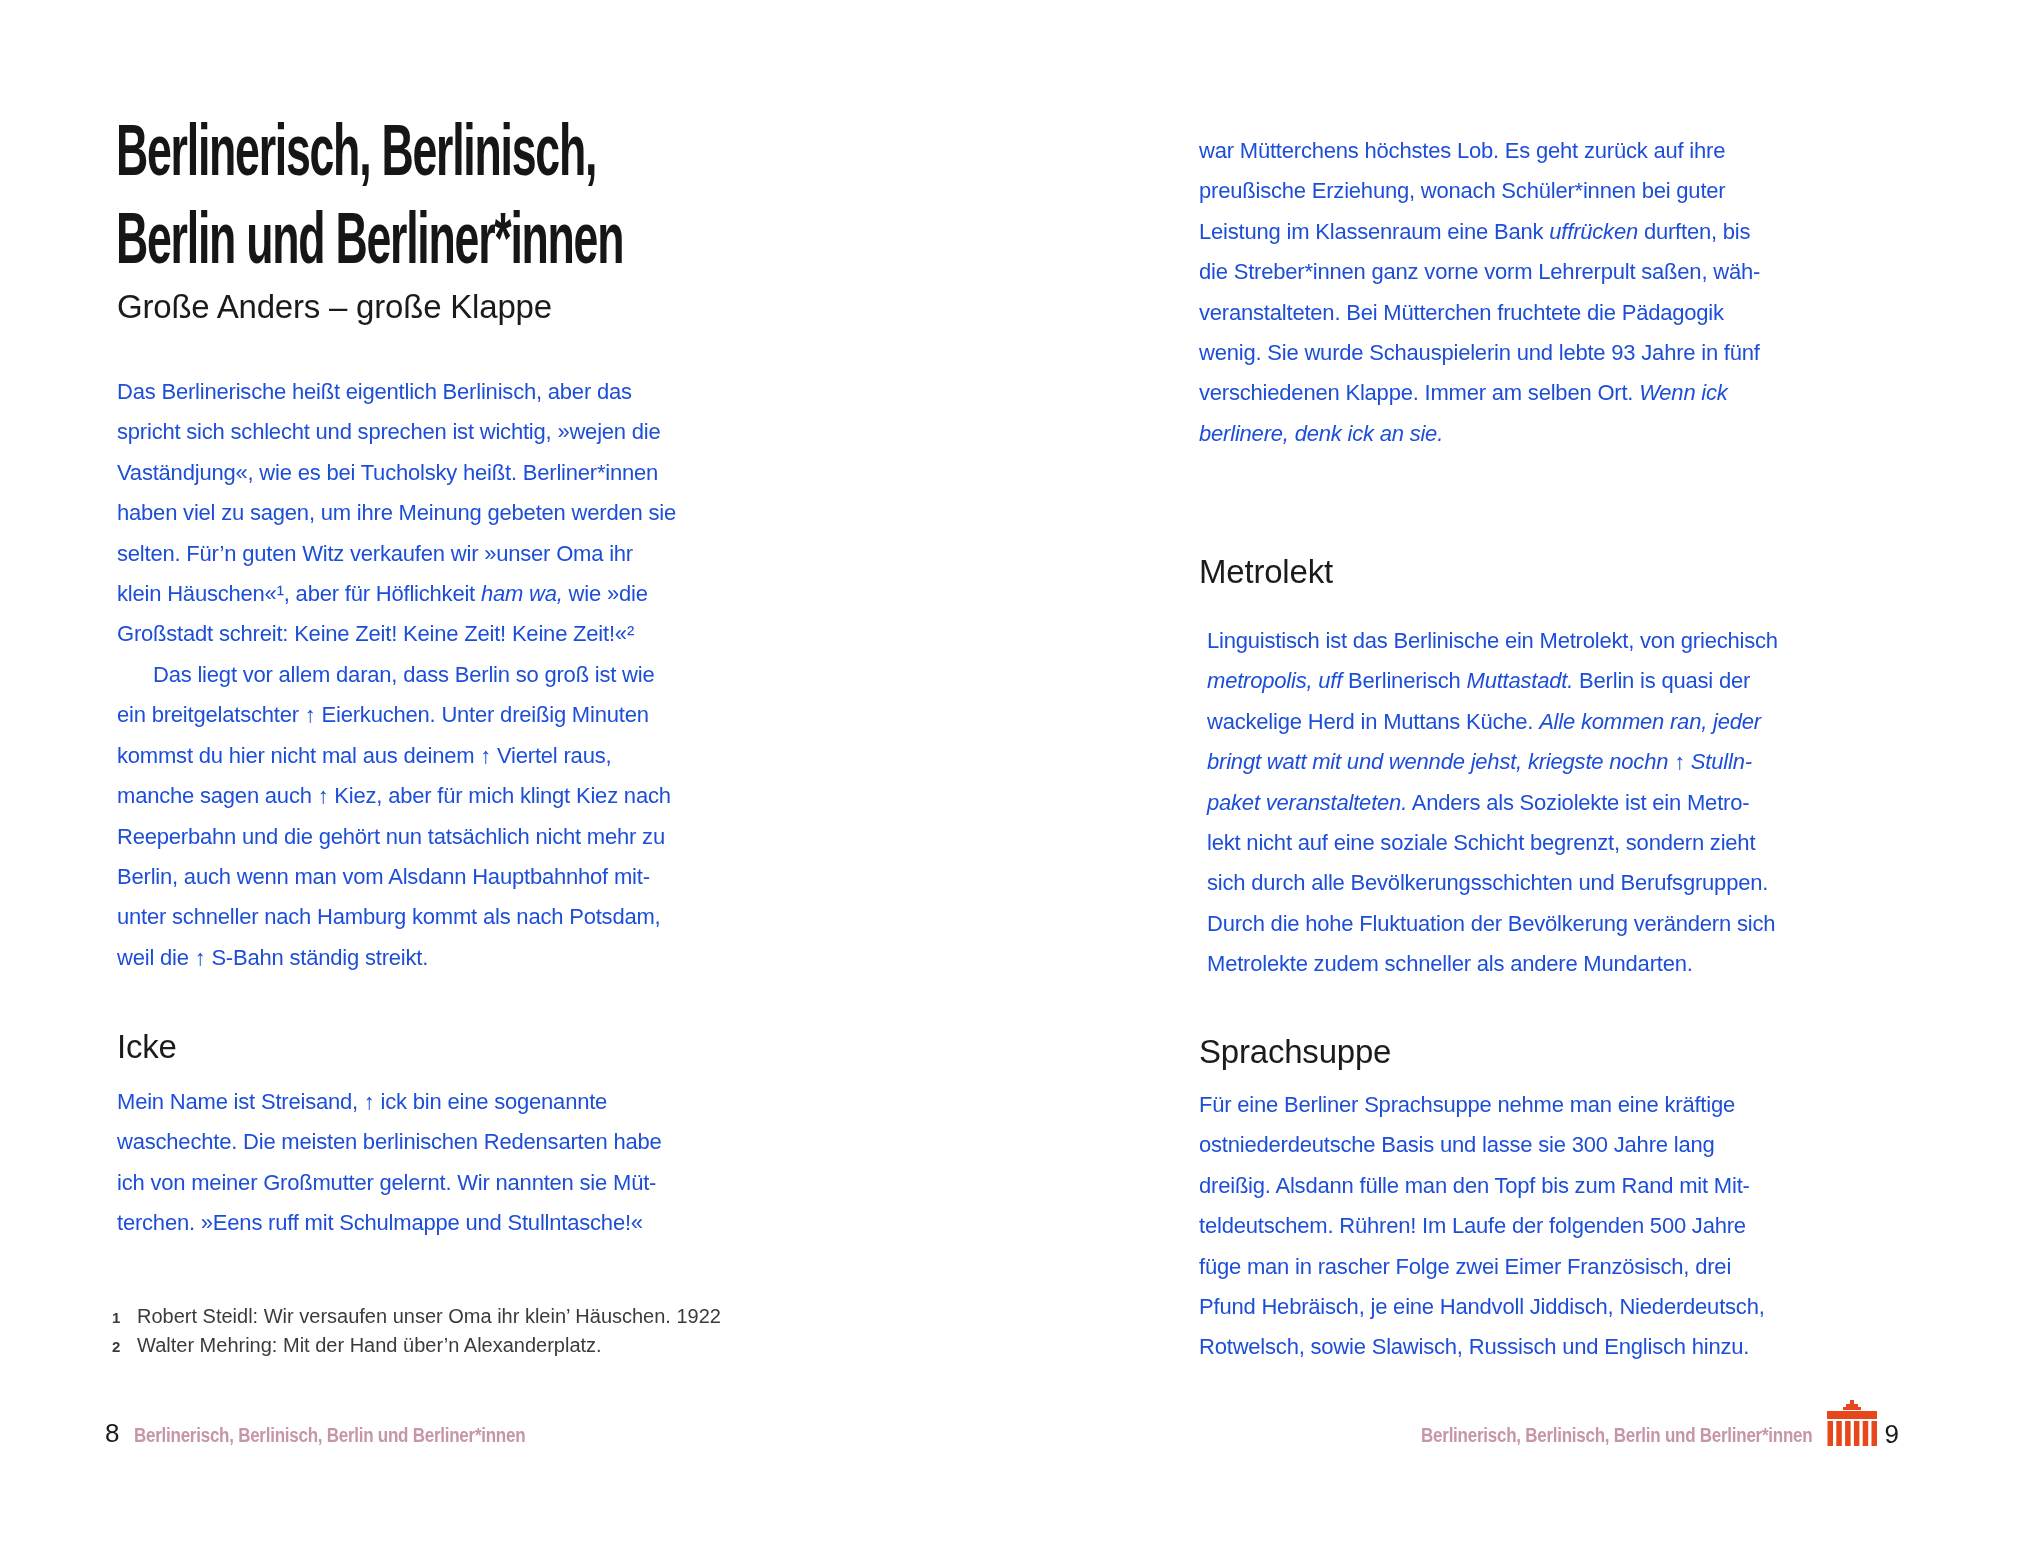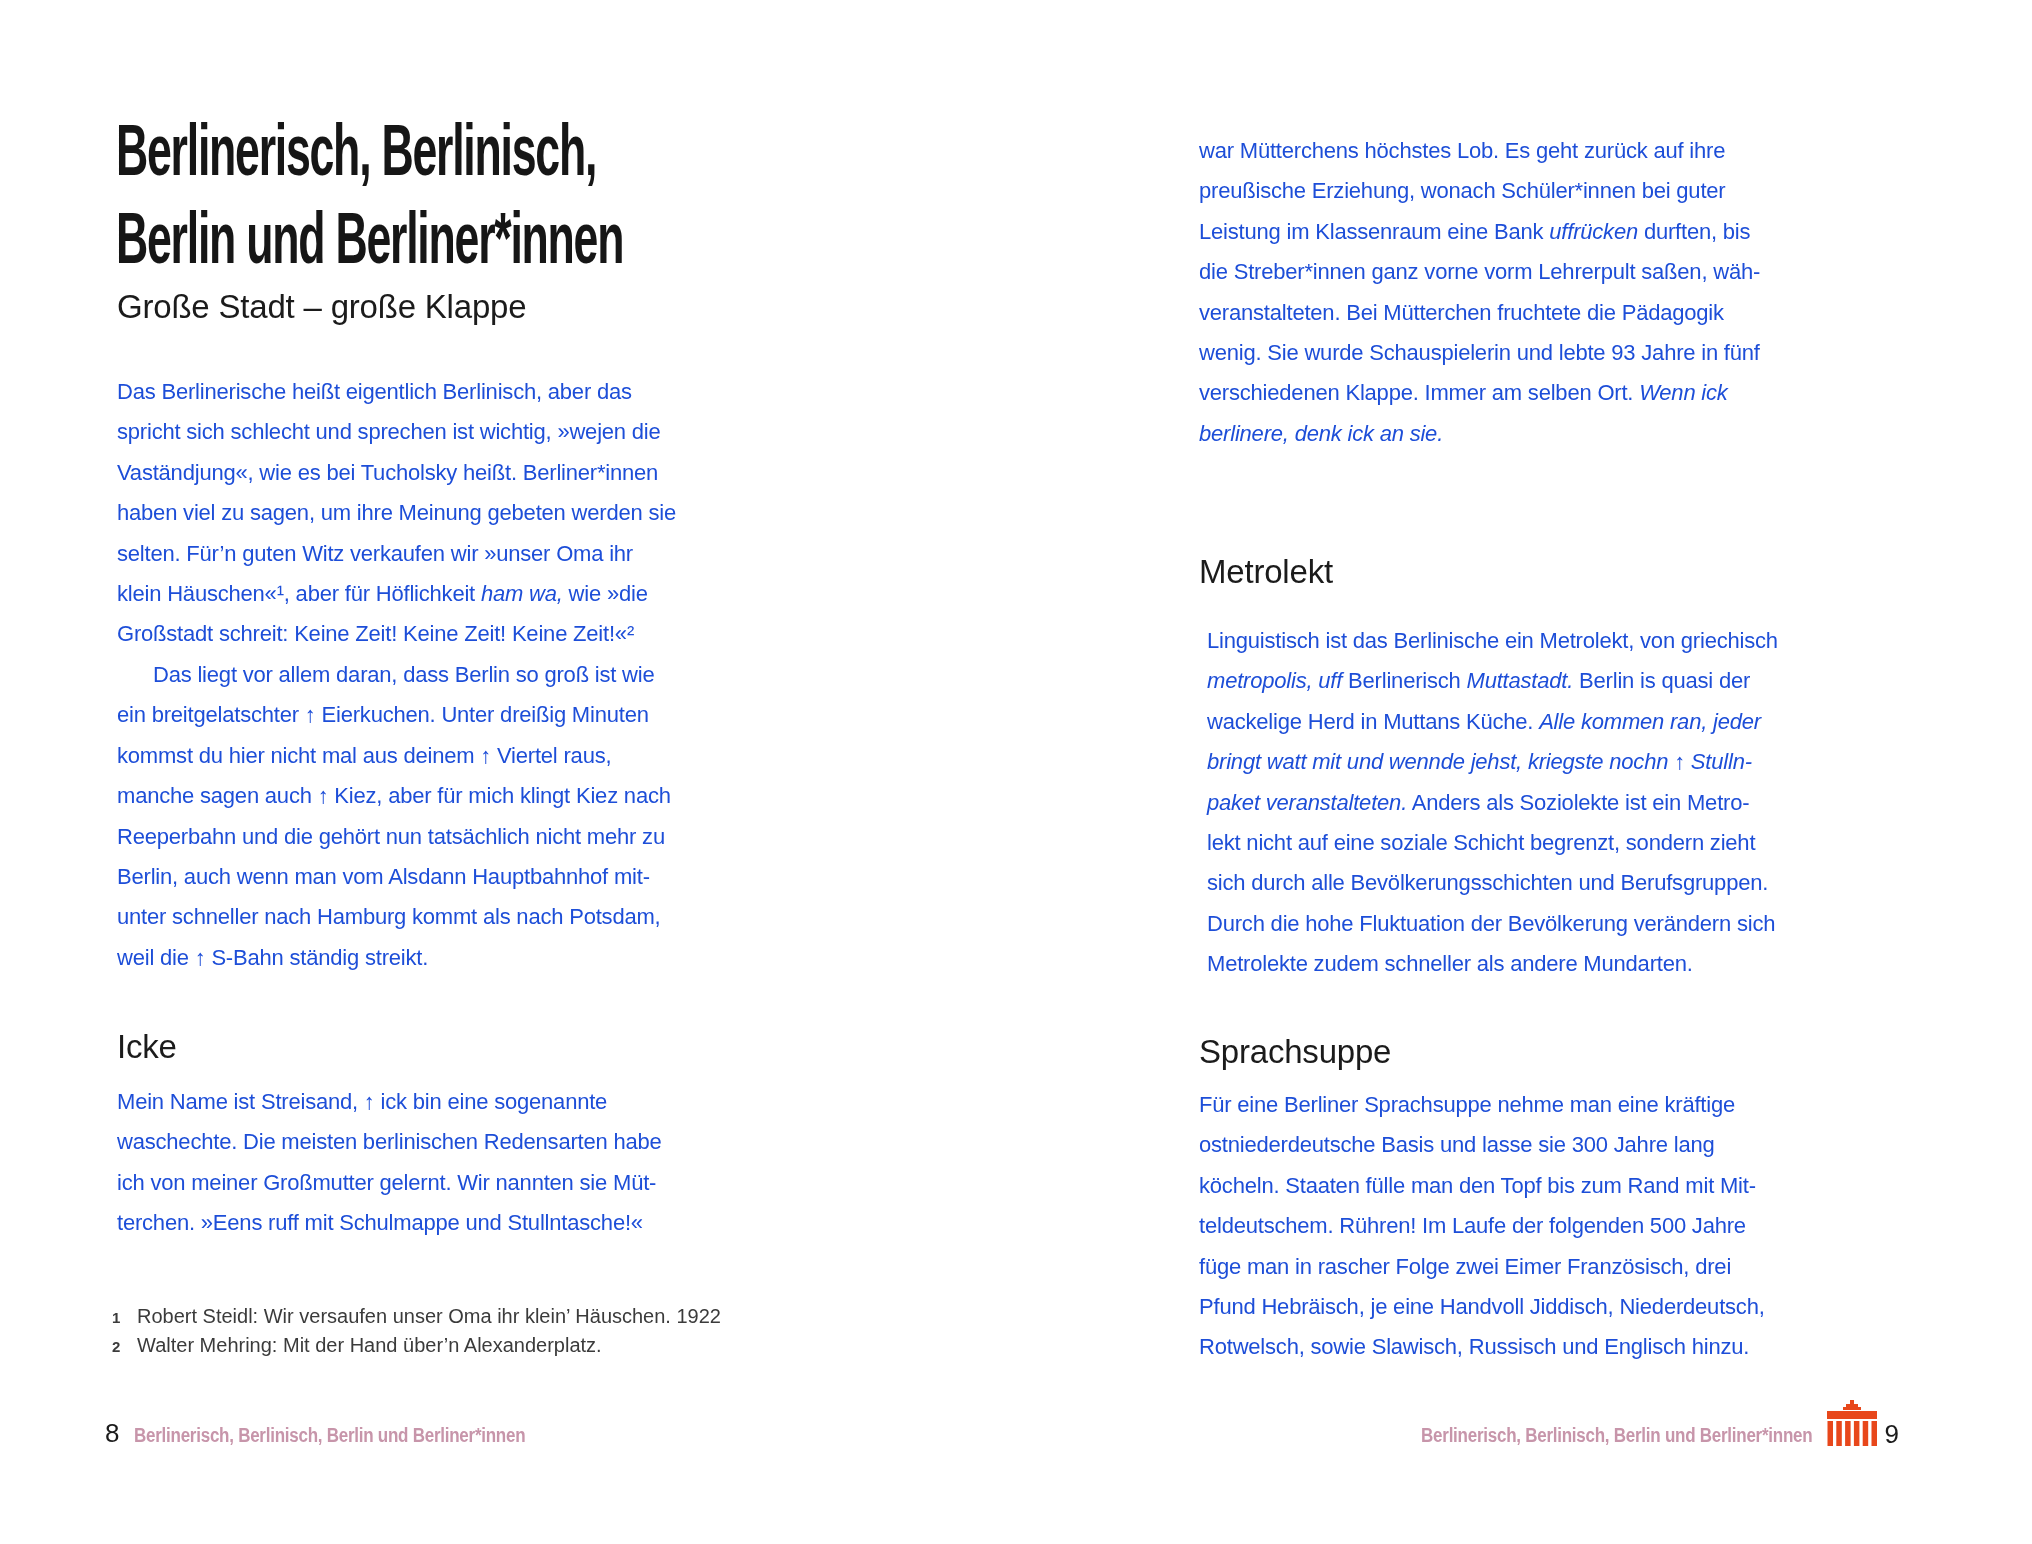--- a/index.html
+++ b/index.html
@@ -39,21 +39,21 @@
 <body>
 
 <div class="canvas">
 
   <section>
     <h1 class="abs title" style="left:116px;top:106px;">
       <div>Berlinerisch, Berlinisch,</div>
       <div>Berlin und Berliner*innen</div>
     </h1>
 
-    <h2 class="abs heading" style="left:117px;top:286px;">Große Stadt – große Klappe</h2>
+    <h2 class="abs heading" style="left:117px;top:286px;">Große Anders – große Klappe</h2>
 
     <div class="abs bodytext" style="left:117px;top:372px;">
         <div class="tline"><span>Das Berlinerische heißt eigentlich Berlinisch, aber das</span></div>
         <div class="tline"><span>spricht sich schlecht und sprechen ist wichtig, »wejen die</span></div>
         <div class="tline"><span>Vaständjung«, wie es bei Tucholsky heißt. Berliner*innen</span></div>
         <div class="tline"><span>haben viel zu sagen, um ihre Meinung gebeten werden sie</span></div>
         <div class="tline"><span>selten. Für’n guten Witz verkaufen wir »unser Oma ihr</span></div>
         <div class="tline"><span>klein Häuschen«¹, aber für Höflichkeit </span><span class="it">ham wa,</span><span> wie »die</span></div>
         <div class="tline"><span>Großstadt schreit: Keine Zeit! Keine Zeit! Keine Zeit!«²</span></div>
       </div>
@@ -119,21 +119,21 @@
         <div class="tline"><span>sich durch alle Bevölkerungsschichten und Berufsgruppen.</span></div>
         <div class="tline"><span>Durch die hohe Fluktuation der Bevölkerung verändern sich</span></div>
         <div class="tline"><span>Metrolekte zudem schneller als andere Mundarten.</span></div>
       </div>
 
     <h2 class="abs heading" style="left:1199px;top:1031px;">Sprachsuppe</h2>
 
     <div class="abs bodytext" style="left:1199px;top:1085px;">
         <div class="tline"><span>Für eine Berliner Sprachsuppe nehme man eine kräftige</span></div>
         <div class="tline"><span>ostniederdeutsche Basis und lasse sie 300 Jahre lang</span></div>
-        <div class="tline"><span>köcheln. Staaten fülle man den Topf bis zum Rand mit Mit-</span></div>
+        <div class="tline"><span>dreißig. Alsdann fülle man den Topf bis zum Rand mit Mit-</span></div>
         <div class="tline"><span>teldeutschem. Rühren! Im Laufe der folgenden 500 Jahre</span></div>
         <div class="tline"><span>füge man in rascher Folge zwei Eimer Französisch, drei</span></div>
         <div class="tline"><span>Pfund Hebräisch, je eine Handvoll Jiddisch, Niederdeutsch,</span></div>
         <div class="tline"><span>Rotwelsch, sowie Slawisch, Russisch und Englisch hinzu.</span></div>
       </div>
 
     <div class="abs footer-right" style="left:1199px;top:1400px;height:50px;">
       <span class="running-head" style="color:#c795aa;">Berlinerisch, Berlinisch, Berlin und Berliner*innen</span>
       <span class="gate">
         <svg width="50" height="46" viewBox="0 0 50 46" xmlns="http://www.w3.org/2000/svg">

